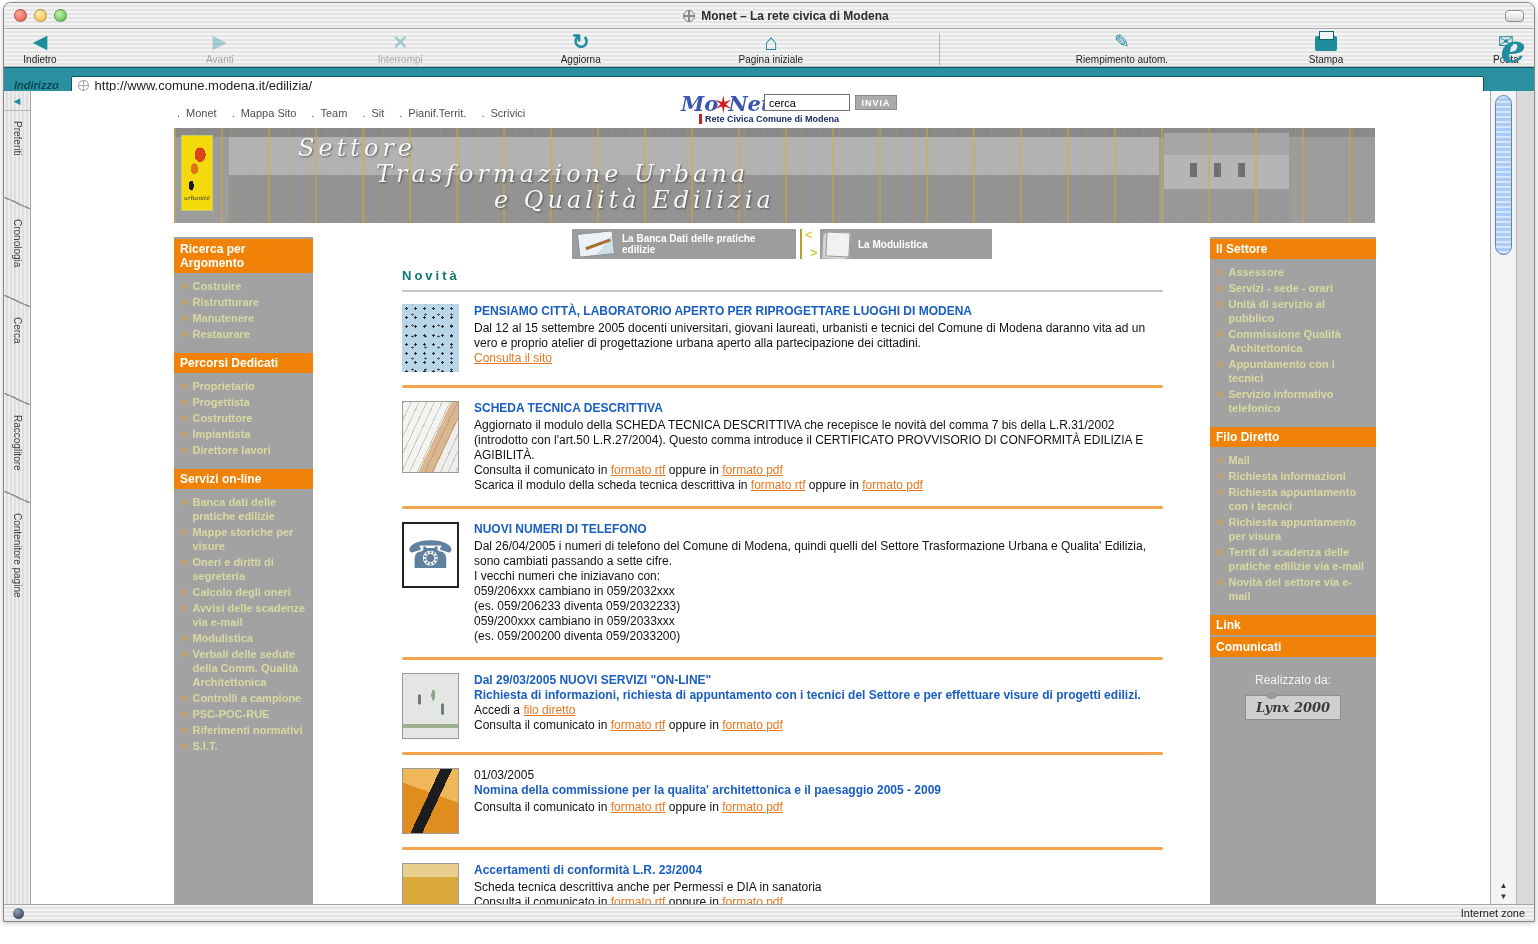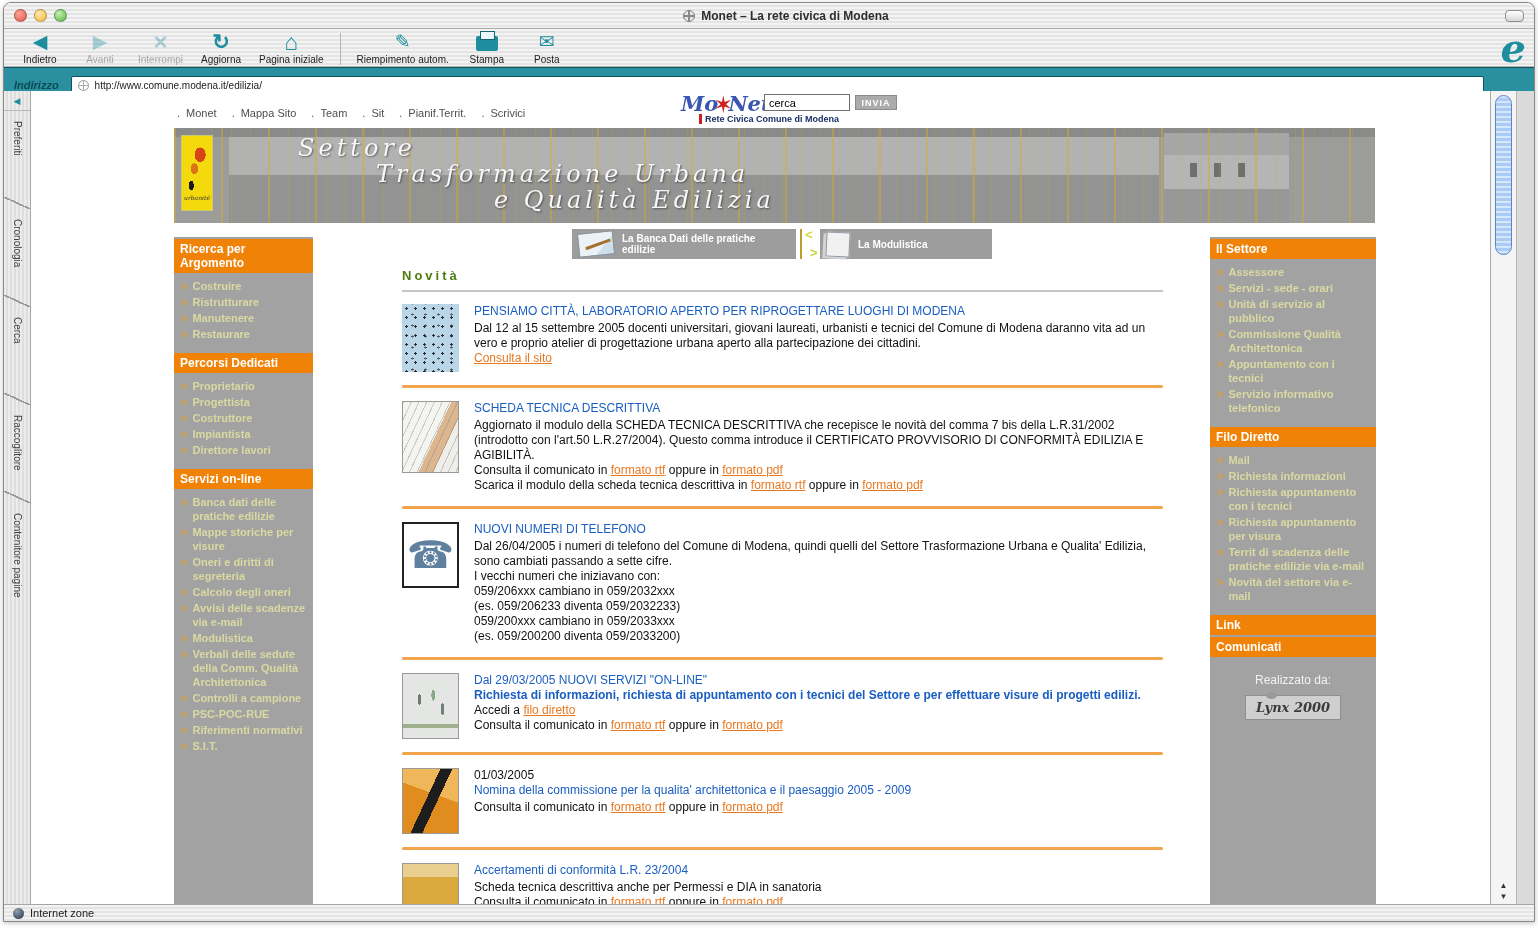--- a/index.html
+++ b/index.html
@@ -2,21 +2,21 @@
 <html><head>
 <meta charset="utf-8">
 <style>
   * { margin:0; padding:0; box-sizing:border-box; }
   html,body { width:1538px; height:944px; background:#fff; font-family:"Liberation Sans",sans-serif; }
 
   .win { position:absolute; left:3px; top:2px; width:1532px; height:920px;
          border:1px solid #8a8a8a; border-radius:8px 8px 0 0; overflow:hidden;
          background:#e8e8e8; box-shadow:0 1px 5px rgba(0,0,0,.25); }
 
-  .pin { background:repeating-linear-gradient(180deg,#f3f3f3 0 2px,#e4e4e4 2px 4px); }
+  .pin { background:repeating-linear-gradient(180deg,#f3f3f3 0 2px,#e4e4e4 2px 4px);justify-content:space-between; }
 
   
   .titlebar { position:absolute; left:0; top:0; right:0; height:26px; display:flex; align-items:center;
               gap:7px; padding:0 10px; border-bottom:1px solid #a9a9a9; }
   .tl { width:13px; height:13px; border-radius:50%; border:1px solid rgba(0,0,0,.28); }
   .tl.red { background:radial-gradient(circle at 35% 30%,#ffa598,#e4564a); }
   .tl.yel { background:radial-gradient(circle at 35% 30%,#ffeaae,#f3b832); }
   .tl.grn { background:radial-gradient(circle at 35% 30%,#c4f0ae,#56b845); }
   .title { flex:1; display:flex; justify-content:center; align-items:center; gap:6px;
            font-size:12px; font-weight:bold; color:#2e2e2e; }
@@ -39,21 +39,21 @@
                      background:#eaf6f8; border:1px solid #11636f; }
   .elogo { position:absolute; right:8px; top:0px; font-family:"DejaVu Serif",serif; font-style:italic;
            font-weight:bold; font-size:40px; line-height:38px; color:#1e8e9e; }
 
   
   .addressbar { position:absolute; left:0; top:64px; right:0; height:36px; background:#2a8f9f;
                 border-top:1px solid #0f5560; border-bottom:1px solid #0f5560;
                 display:flex; align-items:center; }
   .addr-label { color:#0a4a55; font-weight:bold; font-style:italic; font-size:11px; padding:0 12px 0 10px; }
   .addr-input { flex:1; background:#fff; border:1px solid #0f5560; border-radius:2px; height:18px;
-                display:flex; align-items:center; gap:6px; padding:0 6px; font-size:10px; color:#222; }
+                display:flex; align-items:center; gap:6px; padding:0 6px; font-size:13px; color:#222; }
   .favicon { width:11px; height:11px; border-radius:50%; border:1px solid #9a9a9a; flex:none;
              background:linear-gradient(90deg,transparent 44%,#aaa 44% 56%,transparent 56%),
                         linear-gradient(0deg,transparent 44%,#aaa 44% 56%,transparent 56%); }
   .go-btn { width:50px; height:100%; display:flex; align-items:center; justify-content:center; gap:8px;
             color:#d9f1f1; font-size:11px; font-weight:bold; cursor:pointer;margin-top:44px; }
   .go-tri { width:0; height:0; border-left:5px solid #0a4a55; border-top:4px solid transparent;
             border-bottom:4px solid transparent; }
 
   
   .sidetabs { position:absolute; left:0; top:88px; width:27px; bottom:17px; border-right:1px solid #a5a5a5;
@@ -138,26 +138,26 @@
   .credits { margin-top:16px; text-align:center; }
   .cred-label { color:#f2f2f2; font-size:12px; }
   .lynx { display:inline-block; margin-top:8px; background:#cfcfcf; border:1px solid #8f8f8f;
           padding:4px 10px; font-family:"DejaVu Serif",serif; font-style:italic; font-weight:bold;
           font-size:13px; color:#3a3a3a; position:relative; cursor:pointer; }
   .lynx::before { content:""; position:absolute; top:-4px; left:20px; width:11px; height:7px;
                   background:#9a9a9a; border-radius:50%; }
 
   
   .main { position:absolute; left:371px; top:177px; width:761px; }
-  .novita { font-size:13px; font-weight:bold; color:#4d7c0f; letter-spacing:3px; }
+  .novita { font-size:13px; font-weight:bold; color:#0f766e; letter-spacing:3px; }
   .grule { height:2px; background:#c6c6c6; margin:7px 0 12px; }
   .nitem { display:flex; gap:15px; align-items:flex-start; }
   .thumb { width:57px; flex:none; border:1px solid #9a9a9a; }
   .ncontent { flex:1; font-size:12px; line-height:15px; color:#111; }
-  .ntitle { color:#1a5ec2; font-weight:normal; margin-bottom:2px; }
+  .ntitle { color:#1a5ec2; font-weight:bold; margin-bottom:2px; }
   .nsub { color:#1a5ec2; font-weight:bold; }
   .ol { color:#e87820; text-decoration:underline; cursor:pointer; }
   .sep { height:3px; border-radius:2px; background:#f2a44c; margin:13px 0; }
 
   .th1 { height:68px; border:none; background:#b9d6e8;
          background-image:radial-gradient(#2a2a2a 1px,transparent 1.4px),radial-gradient(#555 1px,transparent 1.4px);
          background-size:9px 9px,13px 11px; background-position:0 0,4px 5px; }
   .th2 { height:72px;
          background-image:repeating-linear-gradient(115deg,rgba(120,120,120,.35) 0 1px,transparent 1px 7px),
                           linear-gradient(115deg,#f4f4f1 0 55%,#dcb68e 55% 72%,#efeeea 72%); }

